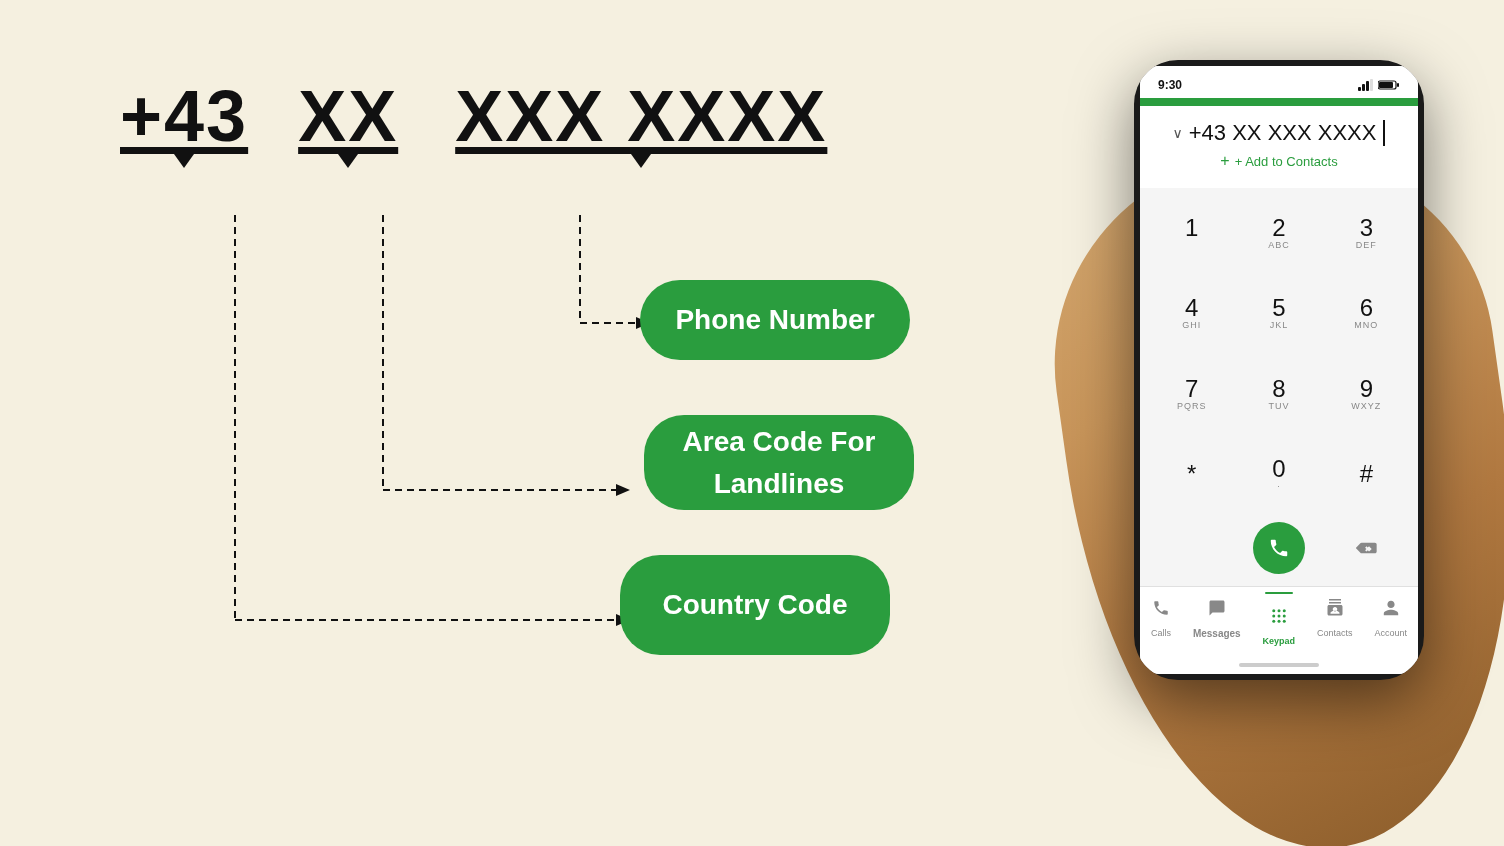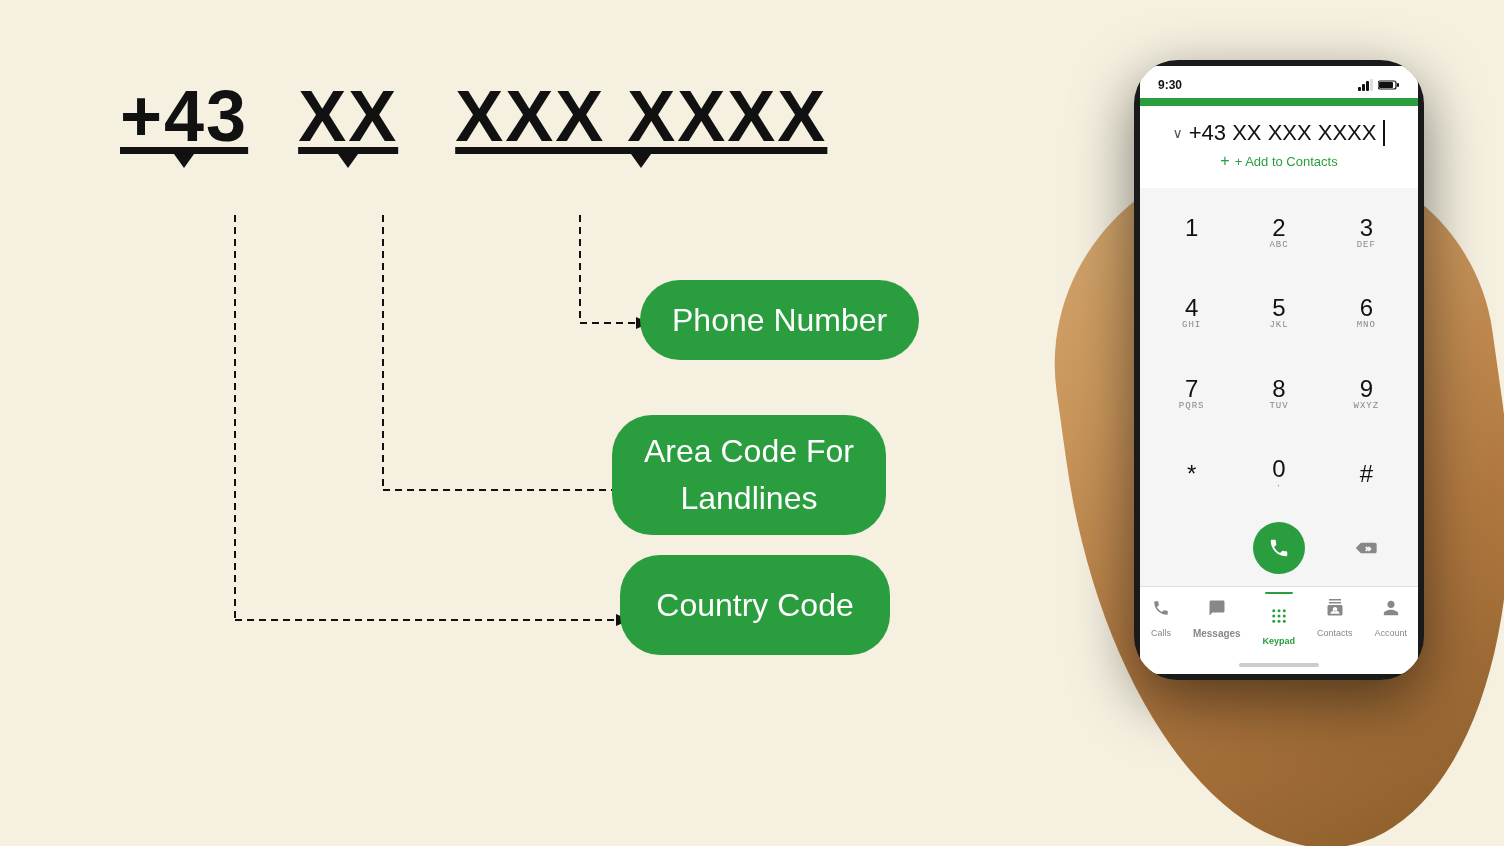--- a/index.html
+++ b/index.html
@@ -68,42 +68,42 @@
       height: 100%;
       overflow: visible;
     }
 
     
     .label-btn {
       position: absolute;
       background-color: #2a9d3e;
       color: white;
       border-radius: 40px;
-      font-size: 32px;
-      font-weight: 400;
+      font-size: 28px;
+      font-weight: 700;
       display: flex;
       align-items: center;
       justify-content: center;
       text-align: center;
       padding: 16px 32px;
       min-width: 280px;
     }
 
     .label-phone-number {
       top: 220px;
       left: 560px;
       min-width: 270px;
       height: 80px;
     }
 
     .label-area-code {
       top: 355px;
-      left: 532px;
+      left: 564px;
       min-width: 270px;
-      height: 120px;
+      height: 95px;
       flex-direction: column;
       gap: 10px;
     }
 
     .label-country-code {
       top: 495px;
       left: 540px;
       min-width: 270px;
       height: 100px;
     }
@@ -240,21 +240,20 @@
       cursor: pointer;
       line-height: 1.1;
     }
 
     .key .key-sub {
       font-size: 9px;
       font-weight: 500;
       color: #888;
       letter-spacing: 1px;
       line-height: 1;
-      font-family: Liberation Mono, monospace;
     }
 
     .key.call-btn {
       background: #2a9d3e;
       color: white;
       border-radius: 50%;
       width: 52px;
       height: 52px;
       font-size: 20px;
       margin: auto;

